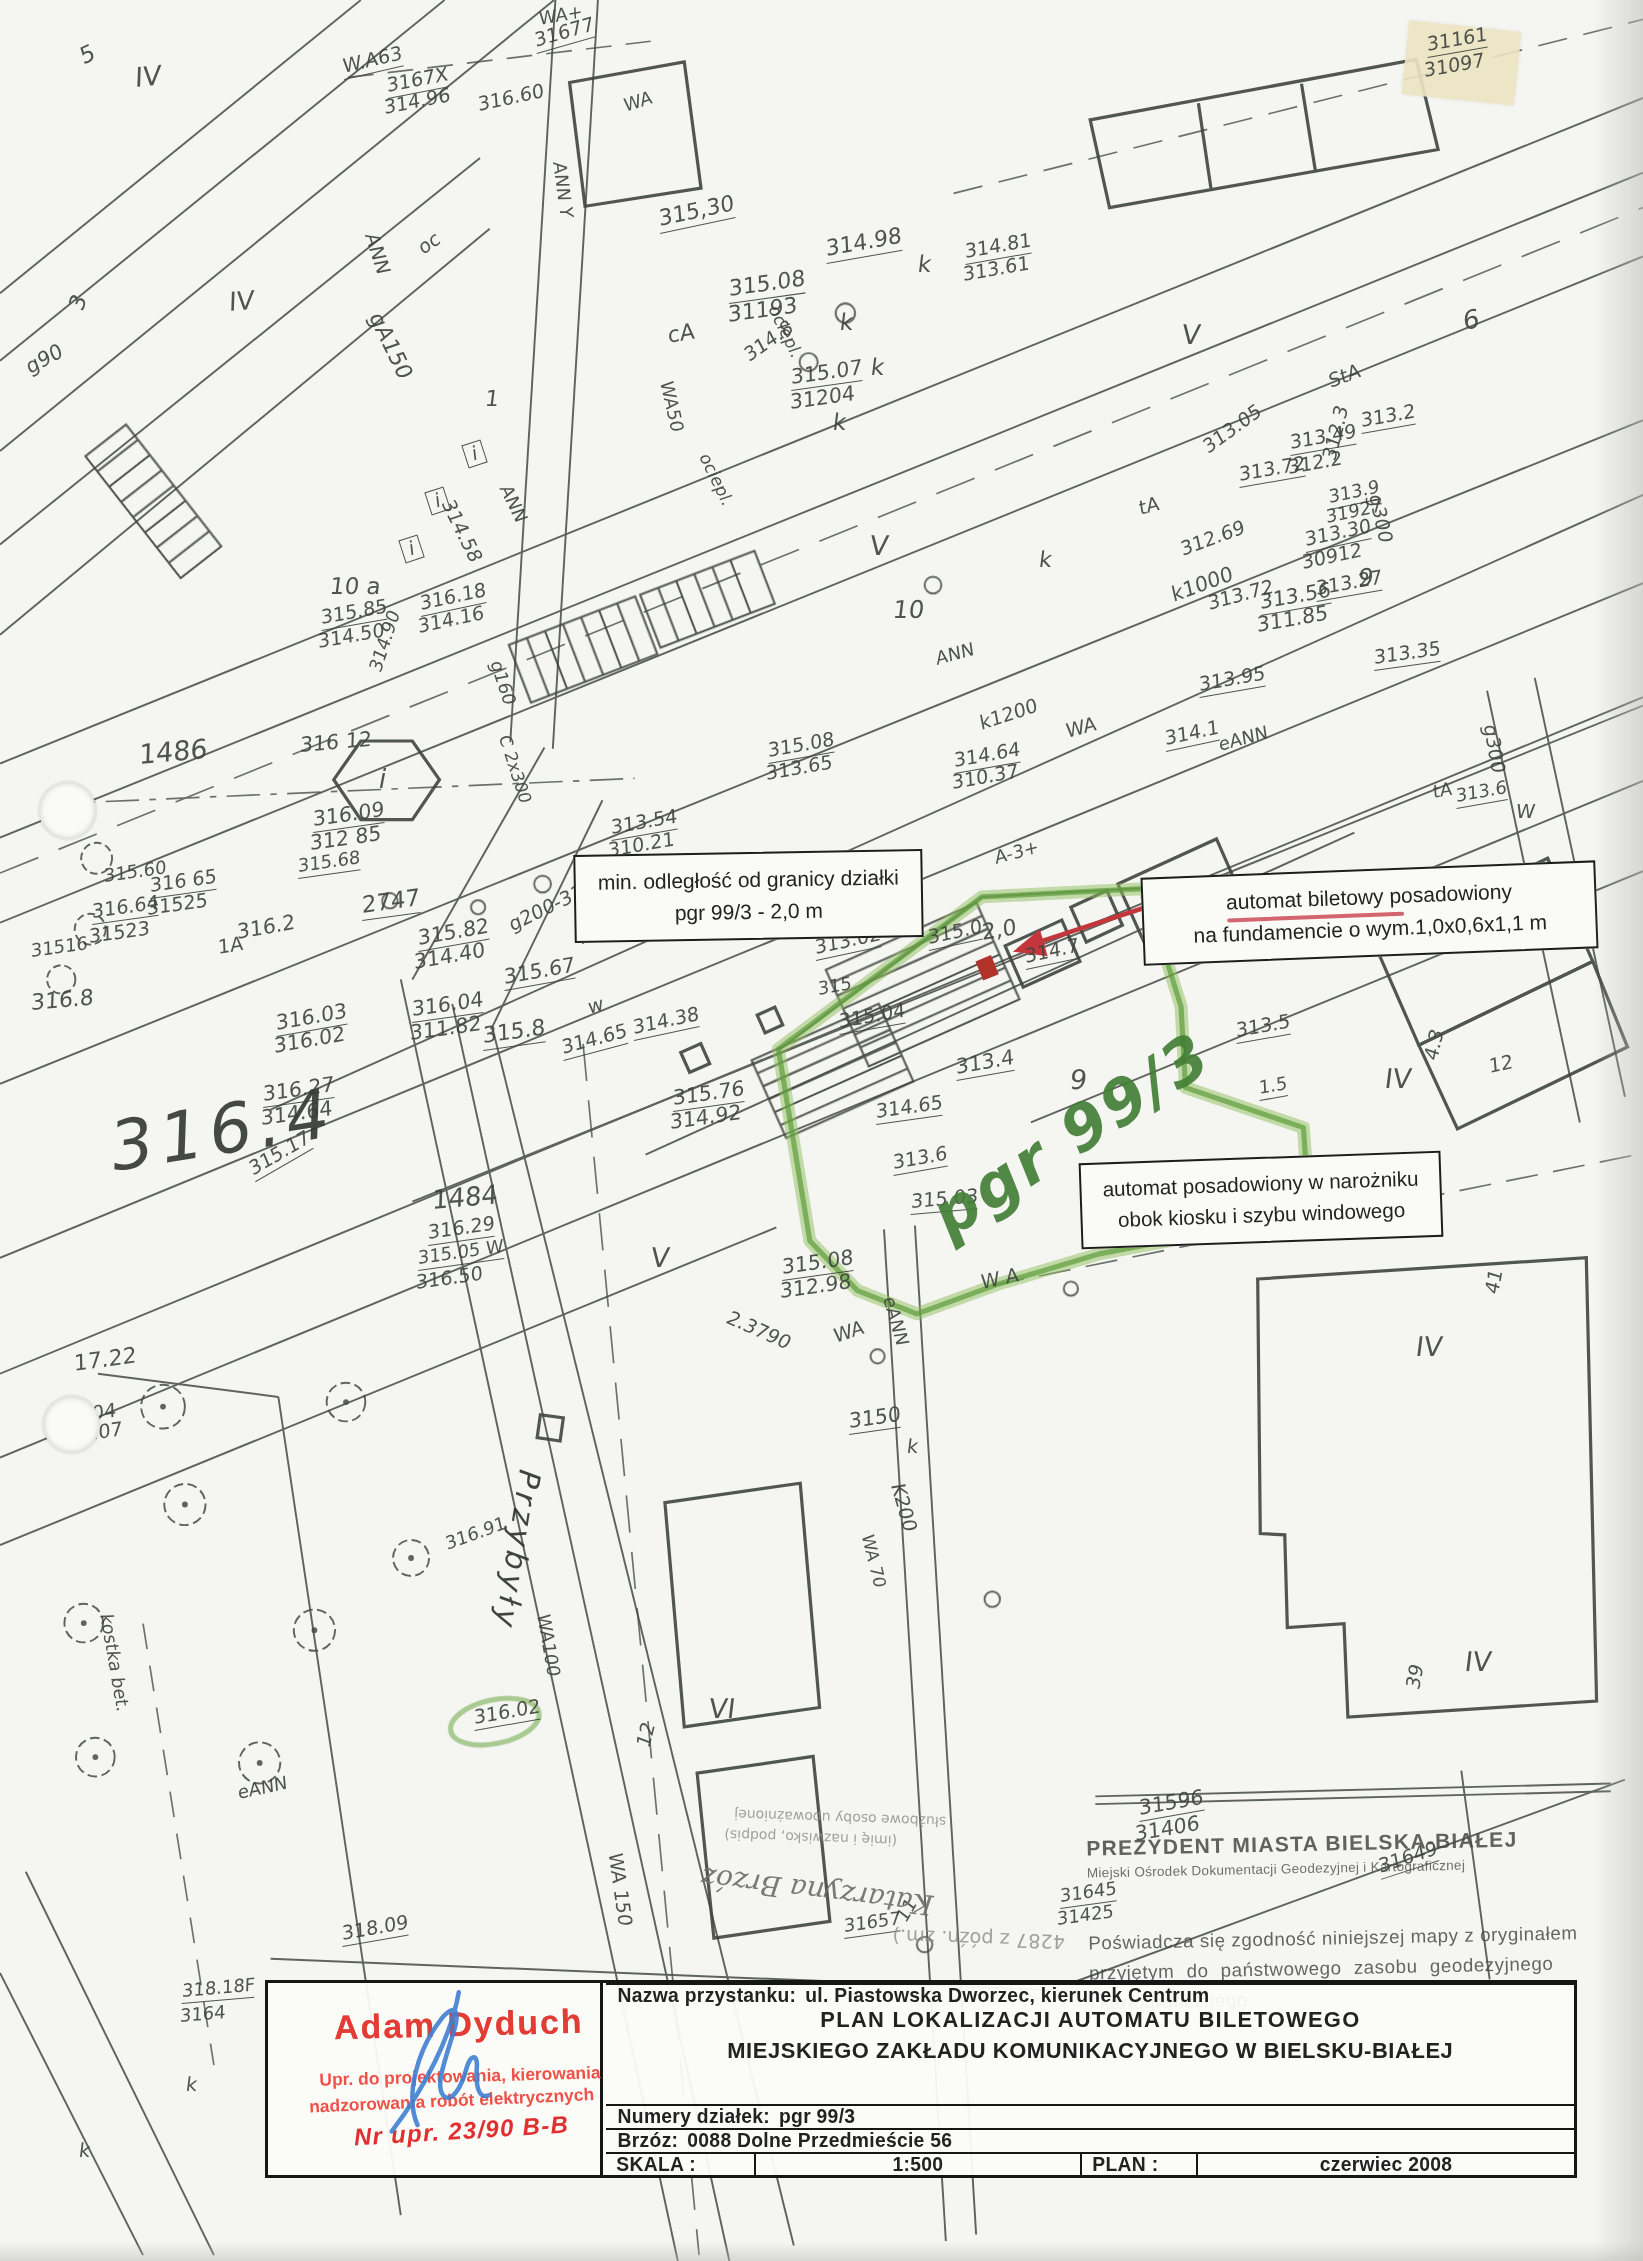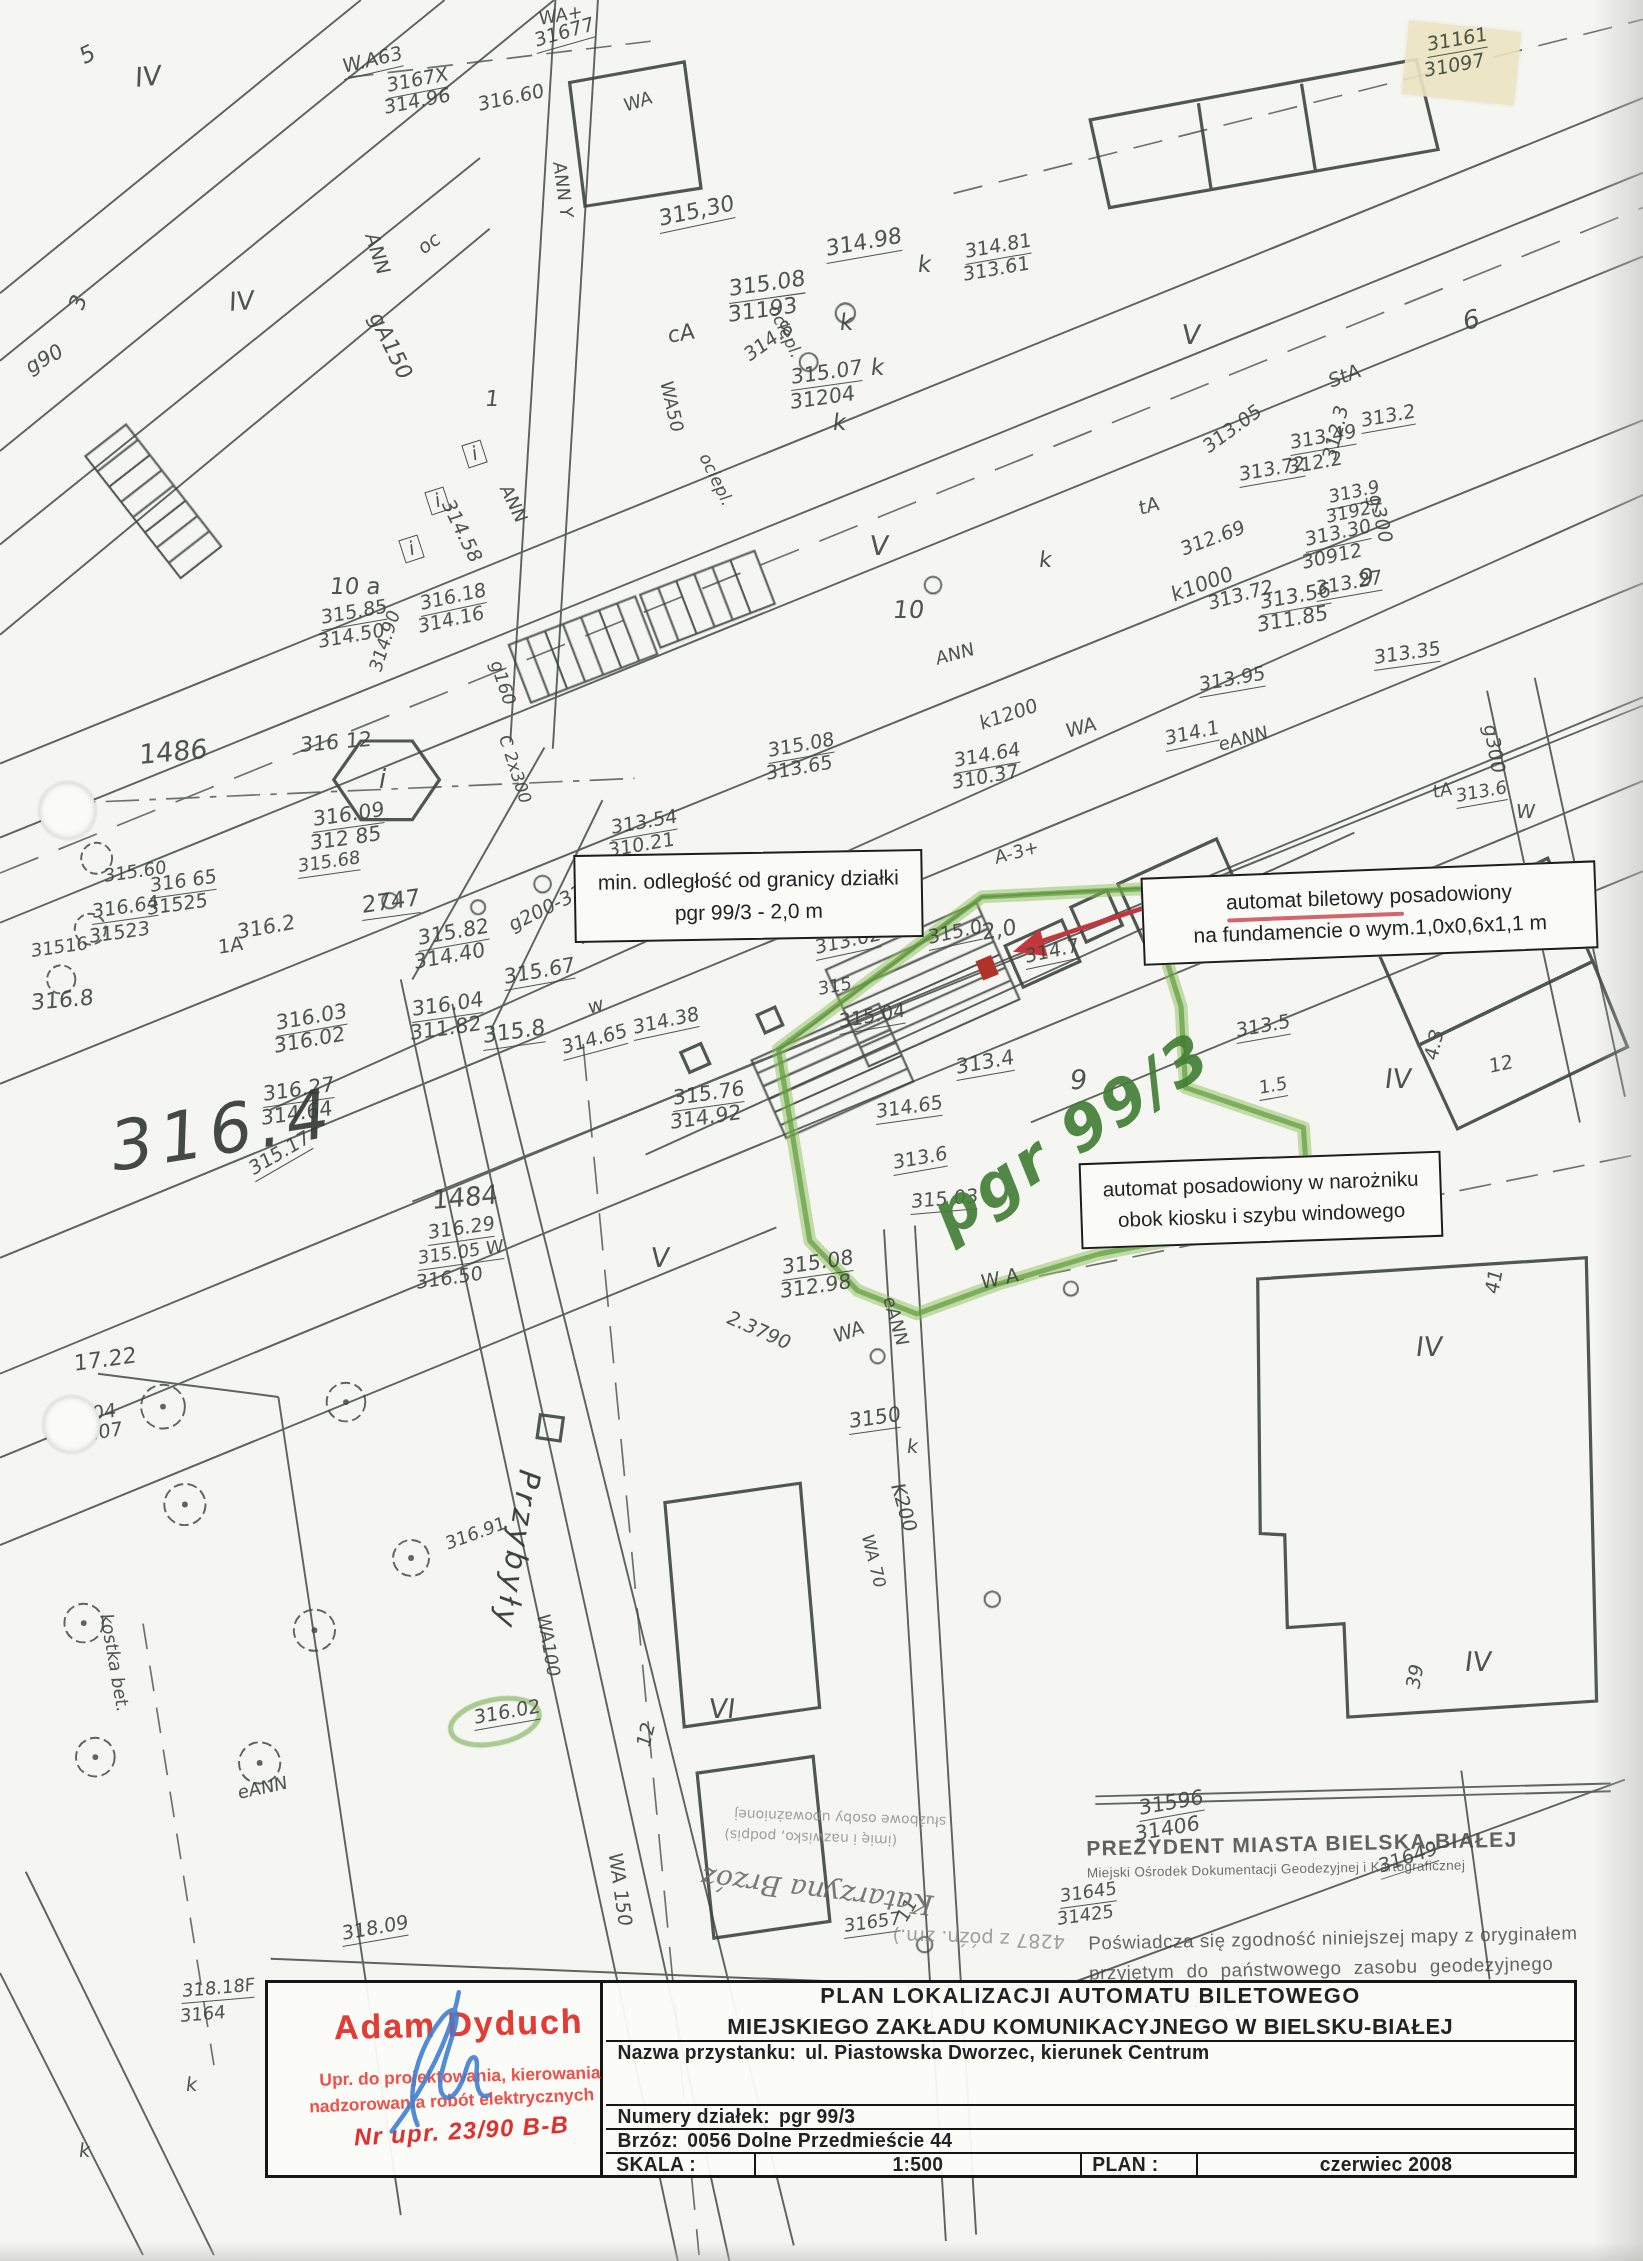--- a/index.html
+++ b/index.html
@@ -441,35 +441,35 @@
       <div>Poświadcza się zgodność niniejszej mapy z oryginałem</div>
       <div class="sc-c2"></div>
       <div class="sc-c2">przyjętym do państwowego zasobu geodezyjnego</div>
       <div>i kartograficznego</div>
     </div>
   </div>
 
   <div class="tb">
     <div class="tb-left"></div>
     <div class="tb-main">
+      <div class="tb-r" style="height:34px;">
+        <span class="tb-lab">Nazwa przystanku:</span>
+        <span>ul. Piastowska Dworzec, kierunek Centrum</span>
+      </div>
       <div class="tb-r first" style="height:67px;">
         <div class="tb-title1">PLAN  LOKALIZACJI  AUTOMATU  BILETOWEGO</div>
         <div class="tb-title2">MIEJSKIEGO ZAKŁADU KOMUNIKACYJNEGO W BIELSKU-BIAŁEJ</div>
-      </div>
-      <div class="tb-r" style="height:34px;">
-        <span class="tb-lab">Nazwa przystanku:</span>
-        <span>ul. Piastowska Dworzec, kierunek Centrum</span>
       </div>
       <div class="tb-r" style="height:34px;margin-top:40px;">
         <span class="tb-lab">Numery działek:</span>
         <span>pgr  99/3</span>
       </div>
       <div class="tb-r" style="height:31px;">
         <span class="tb-lab">Brzóz:</span>
-        <span>0056  Dolne Przedmieście 44</span>
+        <span>0088  Dolne Przedmieście 56</span>
       </div>
       <div class="tb-r tb-scale" style="height:30px;">
         <div class="tb-cell tb-c1">SKALA :</div>
         <div class="tb-cell tb-c2">1:500</div>
         <div class="tb-cell tb-c3">PLAN :</div>
         <div class="tb-cell tb-c4">czerwiec 2008</div>
       </div>
     </div>
   </div>
 

